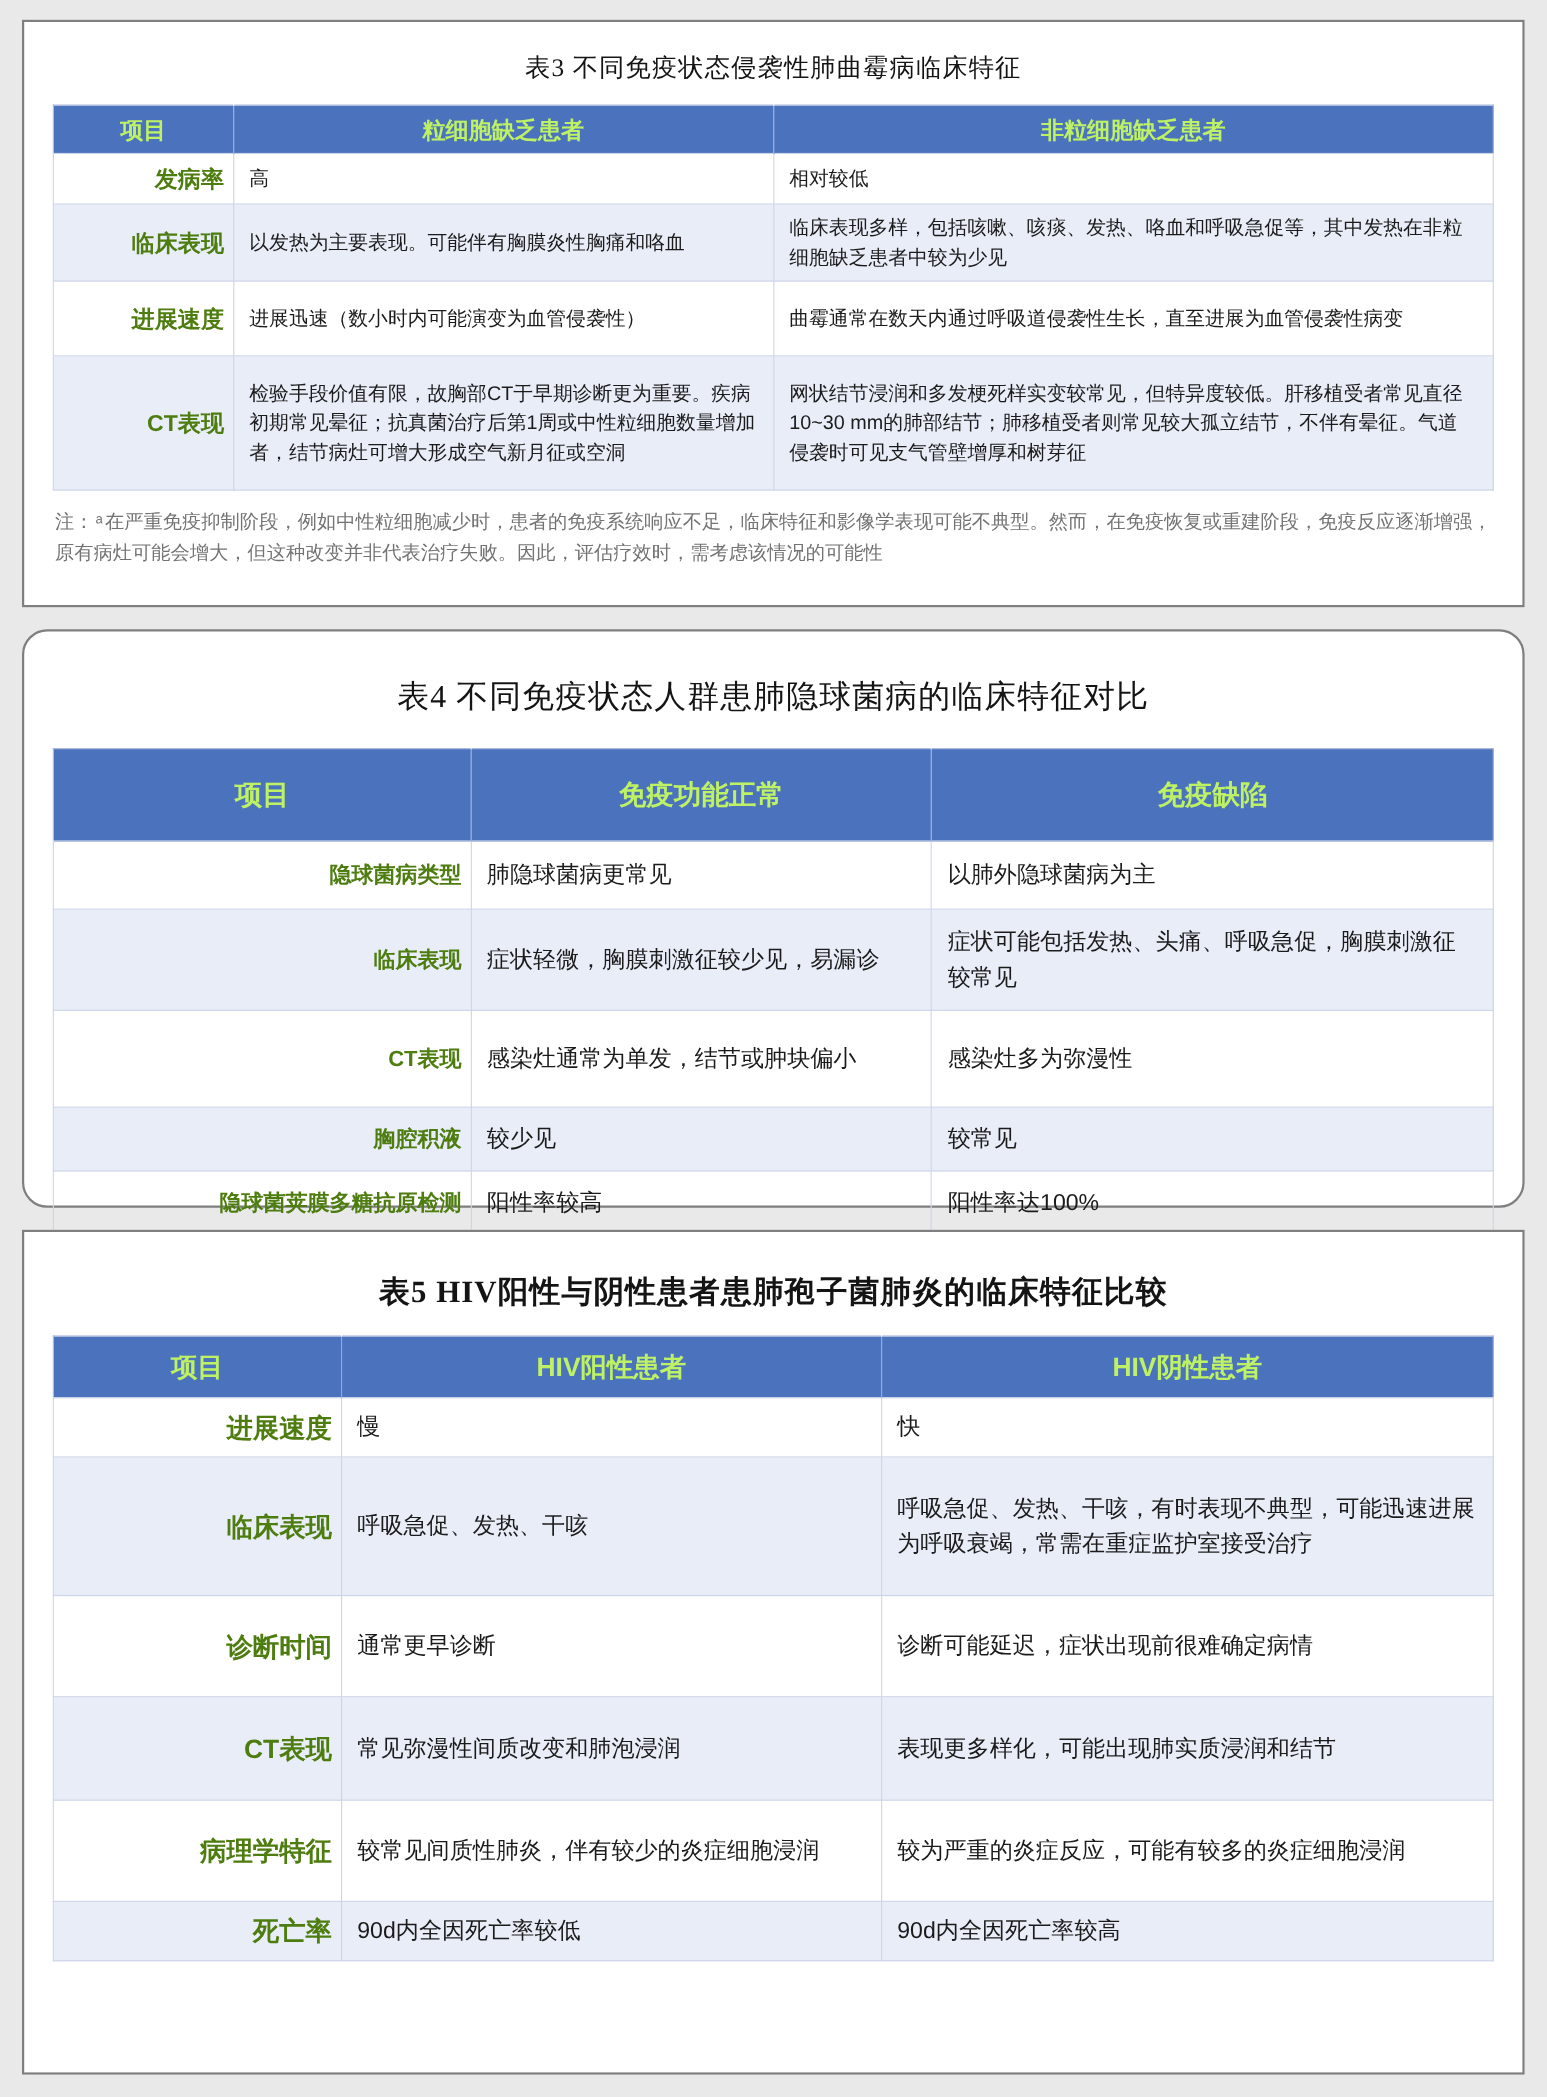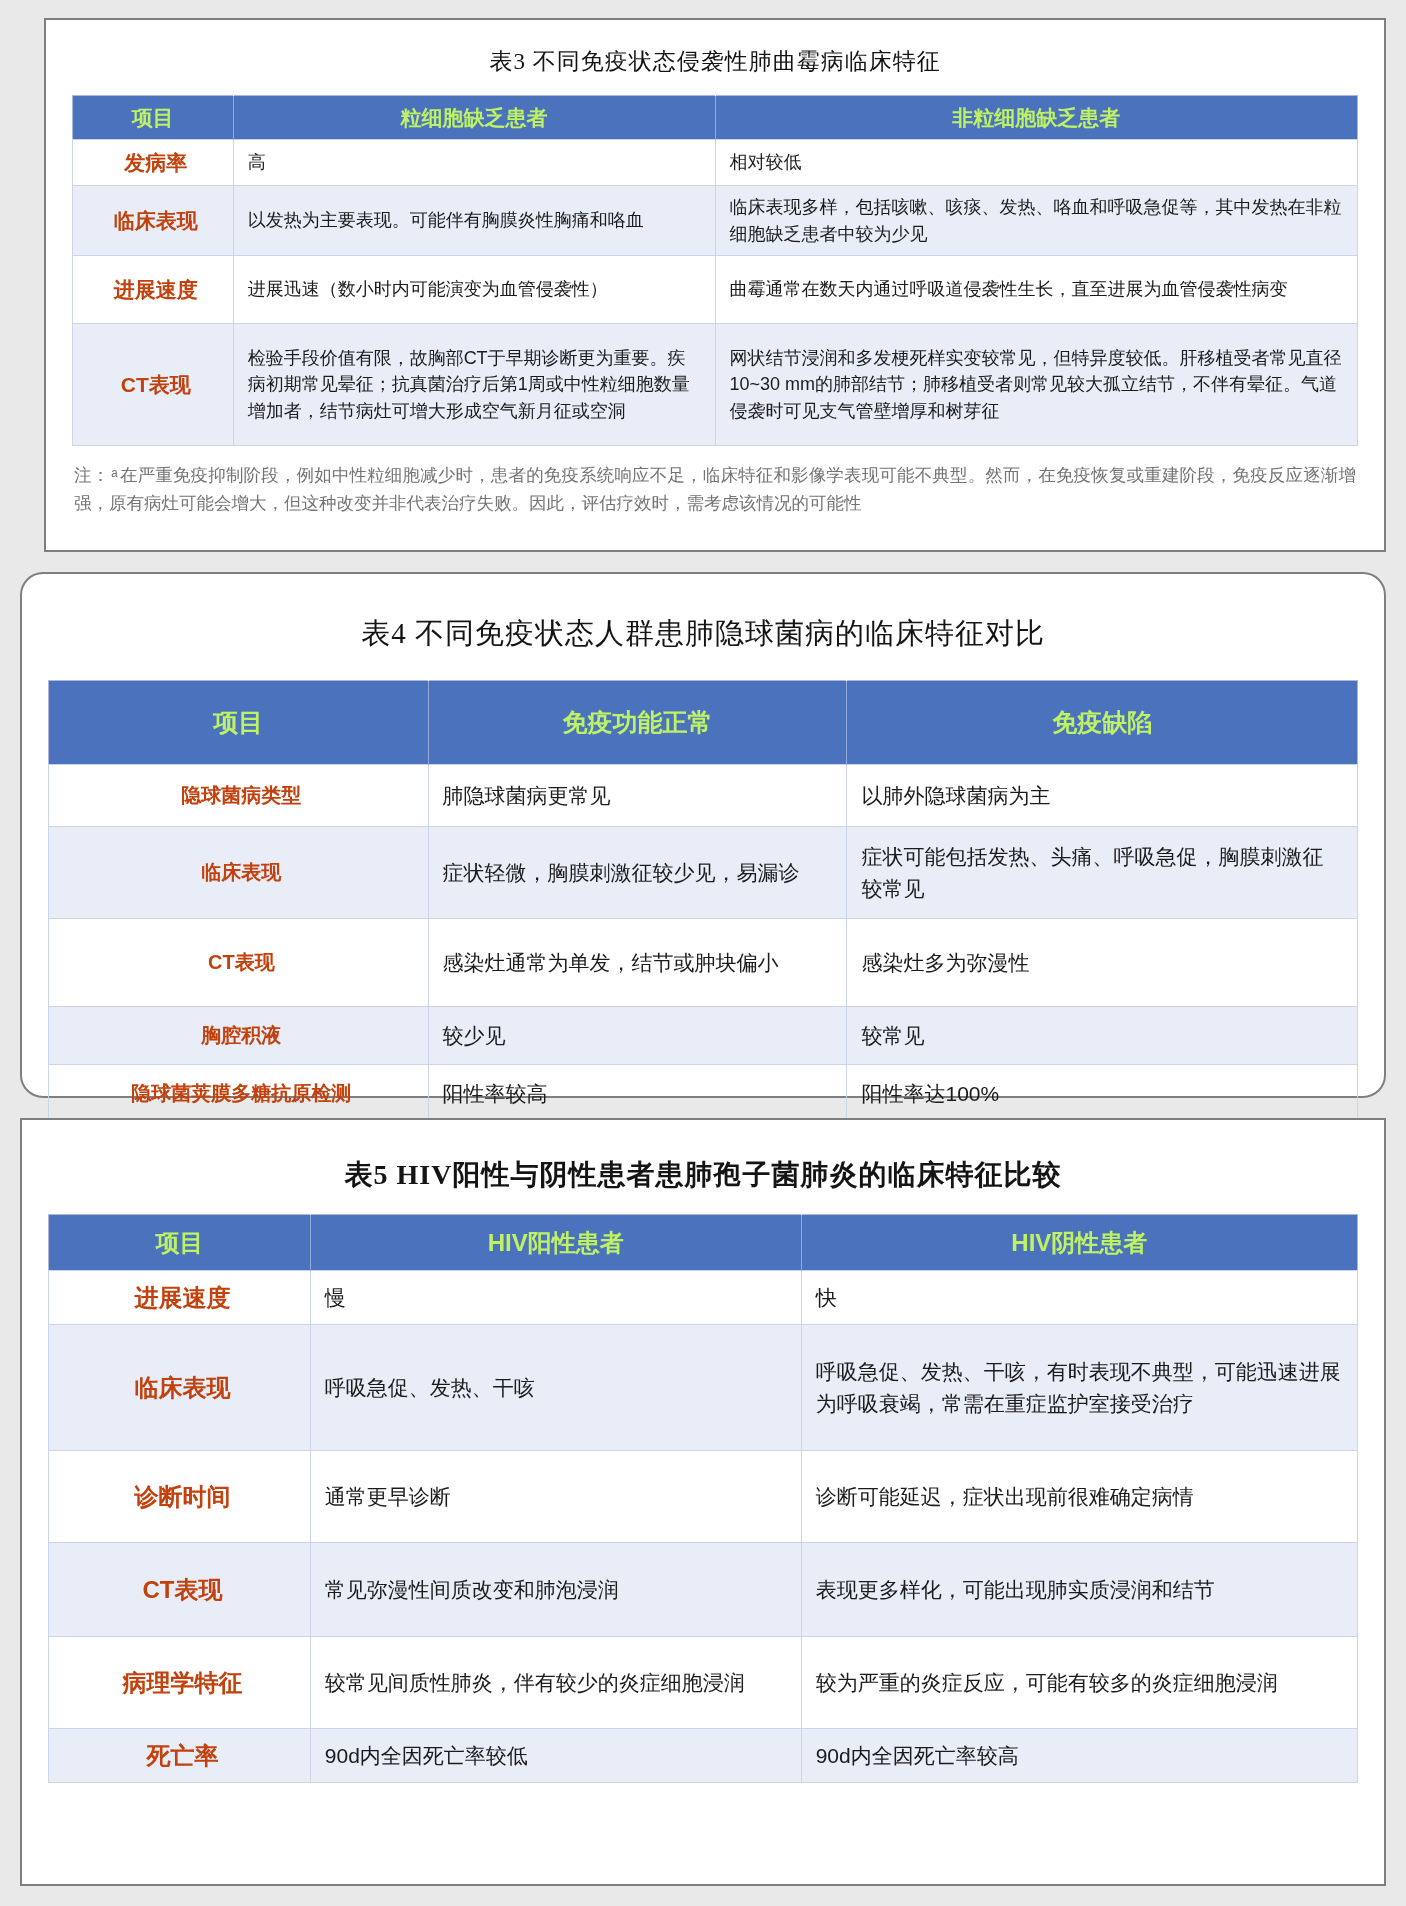--- a/index.html
+++ b/index.html
@@ -8,21 +8,21 @@
     background:#e9e9e9;
     font-family:"Liberation Sans","DejaVu Sans",sans-serif;
     color:#1b1b1b;
     overflow:hidden;
   }
   .page{box-sizing:border-box;width:1406px;padding:18px 20px;display:flex;flex-direction:column;gap:20px;}
   .panel{
     box-sizing:border-box;background:#ffffff;border:2px solid #7f7f7f;
     padding:10px 26px 10px 26px;
   }
-  .panel-t3{height:534px;margin-left:24px;}
+  .panel-t3{height:534px;}
   .panel-t4{height:526px;border-radius:23px;}
   .panel-t5{height:768px;}
 
   .tbl-title{
     font-family:"Liberation Serif","DejaVu Serif",serif;
     font-weight:400;color:#141414;text-align:center;letter-spacing:1px;
   }
   .title-t3{font-size:23px;margin:16px 0 18px 0;}
   .title-t4{font-size:29px;margin:30px 0 26px 0;}
   .title-t5{font-size:28px;margin:26px 0 20px 0;font-weight:bold;}
@@ -33,21 +33,21 @@
   }
   table.tbl thead th{
     background:#4b72bd;color:#bef264;font-weight:700;text-align:center;
     border-right:1px solid rgba(255,255,255,0.4);
   }
   table.tbl thead th:last-child{border-right:none;}
   table.tbl tbody th, table.tbl tbody td{
     border:1px solid #ccd4e8;vertical-align:middle;
   }
   table.tbl tbody th{
-    font-weight:700;color:#c2410c;text-align:center;padding:6px 8px 6px 14px;
+    font-weight:700;color:#4d7c0f;text-align:right;padding:6px 8px 6px 14px;
   }
   table.tbl tbody td{padding:8px 14px;}
   tr.alt{background:#e9edf8;}
 
   
   .tbl-t3 col.c1{width:12.5%;} .tbl-t3 col.c2{width:37.5%;} .tbl-t3 col.c3{width:50%;}
   .tbl-t3 thead tr{height:44px;} .tbl-t3 thead th{font-size:21px;}
   .tbl-t3 tbody th{font-size:21px;}
   .tbl-t3 tbody td{font-size:18px;line-height:1.45;}
   .tbl-t3 tbody tr:nth-child(1){height:46px;}

